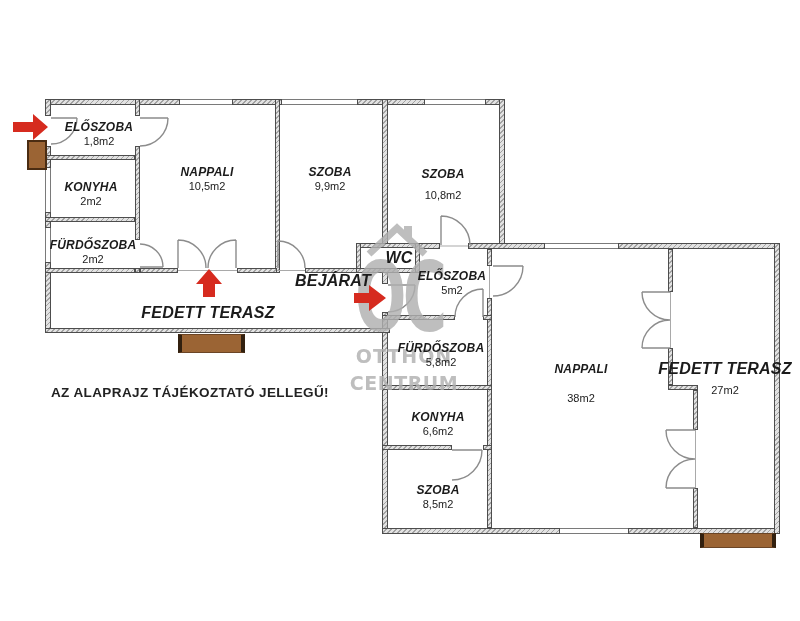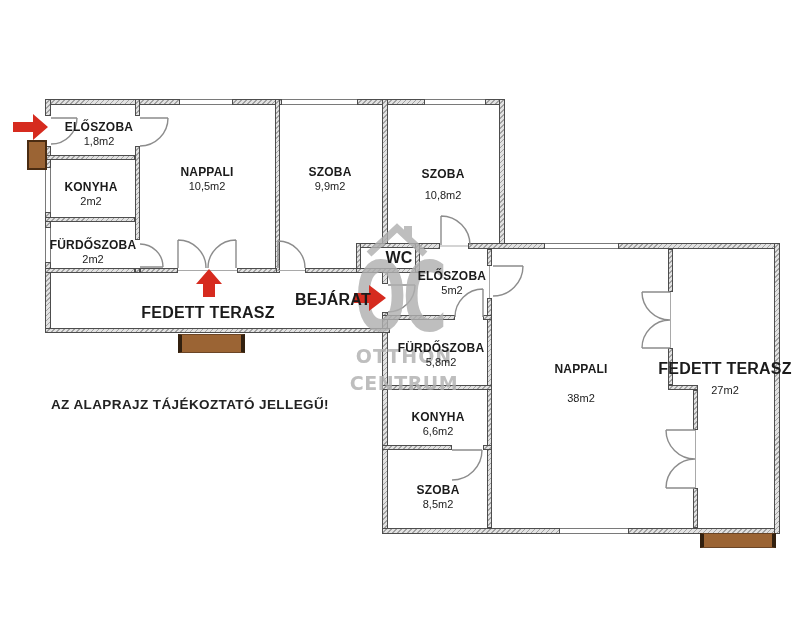--- a/index.html
+++ b/index.html
@@ -16,21 +16,21 @@
   .interior{position:absolute;z-index:2;background:#fff;}
   .steps{position:absolute;z-index:3;background:#9b6434;box-sizing:border-box;}
   .steps.side-caps{border-left:4px solid #32200f;border-right:4px solid #32200f;
                    border-top:1px solid #6b4526;border-bottom:1px solid #6b4526;}
   .steps.full-border{border:2px solid #4a2c12;}
   .overlay{position:absolute;left:0;top:0;z-index:4;}
   .overlay.arrows{z-index:6;}
   .overlay.wm{z-index:5;}
   .rlabel{position:absolute;z-index:7;transform:translateX(-50%);text-align:center;
           color:#1b1b1b;white-space:nowrap;}
-  .rname{display:block;font-weight:bold;font-size:12px;line-height:14px;letter-spacing:.2px;}
+  .rname{display:block;font-weight:bold;font-size:12px;line-height:14px;letter-spacing:.2px;font-style:italic;}
   .rname.big{font-size:16px;}
   .rarea{display:block;font-size:11px;line-height:13px;margin-top:1px;}
   .rarea.gap-lg{margin-top:16px;}
   .rarea.gap-sm{margin-top:8px;}
   .disclaimer{position:absolute;z-index:7;transform:translateX(-50%);
               font-weight:bold;font-size:13.5px;color:#222;letter-spacing:.4px;white-space:nowrap;}
 </style>
 </head>
 <body>
 
@@ -190,21 +190,21 @@
     <span class="rname">SZOBA</span>
     <span class="rarea">9,9m2</span>
   </div>
   <div class="rlabel" style="left:443px;top:167px">
     <span class="rname">SZOBA</span>
     <span class="rarea gap-sm">10,8m2</span>
   </div>
   <div class="rlabel" style="left:208px;top:306px">
     <span class="rname big">FEDETT TERASZ</span>
   </div>
-  <div class="rlabel" style="left:333px;top:293px">
+  <div class="rlabel" style="left:333px;top:274px">
     <span class="rname big">BEJÁRAT</span>
   </div>
 
   <div class="rlabel" style="left:399px;top:251px">
     <span class="rname big">WC</span>
   </div>
   <div class="rlabel" style="left:452px;top:269px">
     <span class="rname">ELŐSZOBA</span>
     <span class="rarea">5m2</span>
   </div>
@@ -222,15 +222,15 @@
   </div>
   <div class="rlabel" style="left:581px;top:362px">
     <span class="rname">NAPPALI</span>
     <span class="rarea gap-lg">38m2</span>
   </div>
   <div class="rlabel" style="left:725px;top:362px">
     <span class="rname big">FEDETT TERASZ</span>
     <span class="rarea gap-sm">27m2</span>
   </div>
 
-  <div class="disclaimer" style="left:190px;top:397px">AZ ALAPRAJZ TÁJÉKOZTATÓ JELLEGŰ!</div>
+  <div class="disclaimer" style="left:190px;top:385px">AZ ALAPRAJZ TÁJÉKOZTATÓ JELLEGŰ!</div>
 
 </div>
 
 </body></html>

